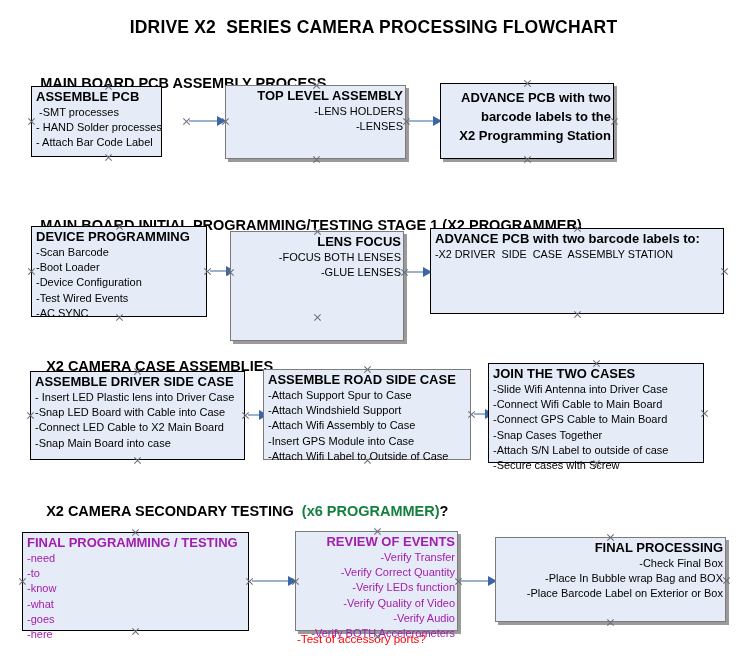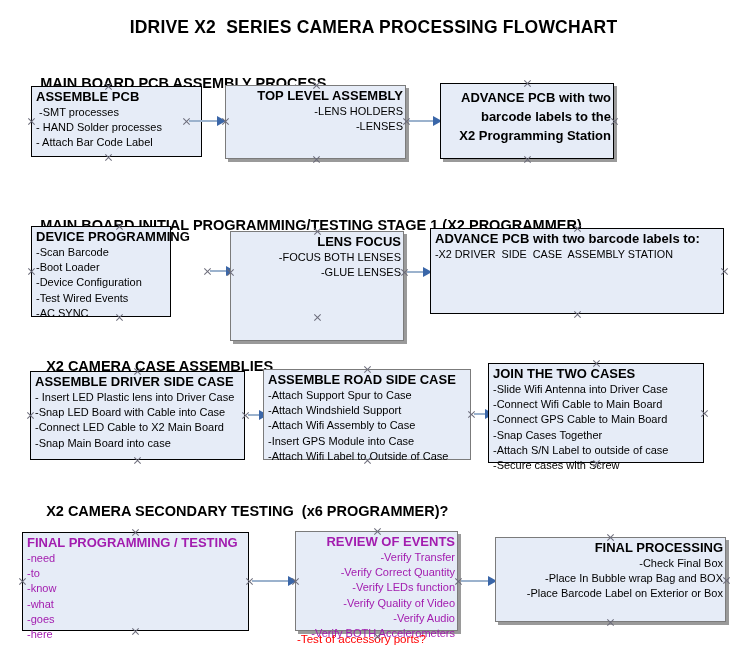--- a/index.html
+++ b/index.html
@@ -34,21 +34,21 @@
     white-space: pre;
   }
   .section-title {
     position: absolute;
     font-size: 14.5px;
     font-weight: bold;
     color: #000000;
     white-space: pre;
   }
   .section-title .red {
-    color: #000000;
+    color: #15803d;
     margin-top: 12px;
   }
 
   
   .box {
     position: absolute;
     background: #e6ecf7;
     border: 1.2px solid #000000;
     box-sizing: border-box;
   }
@@ -138,21 +138,21 @@
 <body>
 
 <div id="canvas">
 
   <div class="main-title">IDRIVE X2  SERIES CAMERA PROCESSING FLOWCHART</div>
 
   <div class="section-title" style="left:24px; top:59px;">
     <span>MAIN BOARD PCB ASSEMBLY PROCESS</span>
   </div>
 
-  <div class="box" style="left:31px; top:86px; width:171px; height:71px;">
+  <div class="box" style="left:31px; top:86px; width:131px; height:71px;">
     <div class="box-inner">
       <div class="box-title">ASSEMBLE PCB</div>
       <div class="box-line"> -SMT processes</div>
       <div class="box-line">- HAND Solder processes</div>
       <div class="box-line">- Attach Bar Code Label</div>
     </div>
   </div>
   <div class="handle" style="left:108px; top:86px;"></div>
   <div class="handle" style="left:108px; top:157px;"></div>
   <div class="handle" style="left:31px; top:121px;"></div>
@@ -182,21 +182,21 @@
     </div>
   </div>
   <div class="handle" style="left:527px; top:83px;"></div>
   <div class="handle" style="left:527px; top:159px;"></div>
   <div class="handle" style="left:614px; top:121px;"></div>
 
   <div class="section-title" style="left:24px; top:201px;">
     <span>MAIN BOARD INITIAL PROGRAMMING/TESTING STAGE 1 (X2 PROGRAMMER)</span>
   </div>
 
-  <div class="box" style="left:31px; top:226px; width:140px; height:91px;text-decoration:underline;">
+  <div class="box" style="left:31px; top:226px; width:176px; height:91px;text-decoration:underline;">
     <div class="box-inner">
       <div class="box-title">DEVICE PROGRAMMING</div>
       <div class="box-line">-Scan Barcode</div>
       <div class="box-line">-Boot Loader</div>
       <div class="box-line">-Device Configuration</div>
       <div class="box-line">-Test Wired Events</div>
       <div class="box-line">-AC SYNC</div>
     </div>
   </div>
   <div class="handle" style="left:119px; top:226px;"></div>

